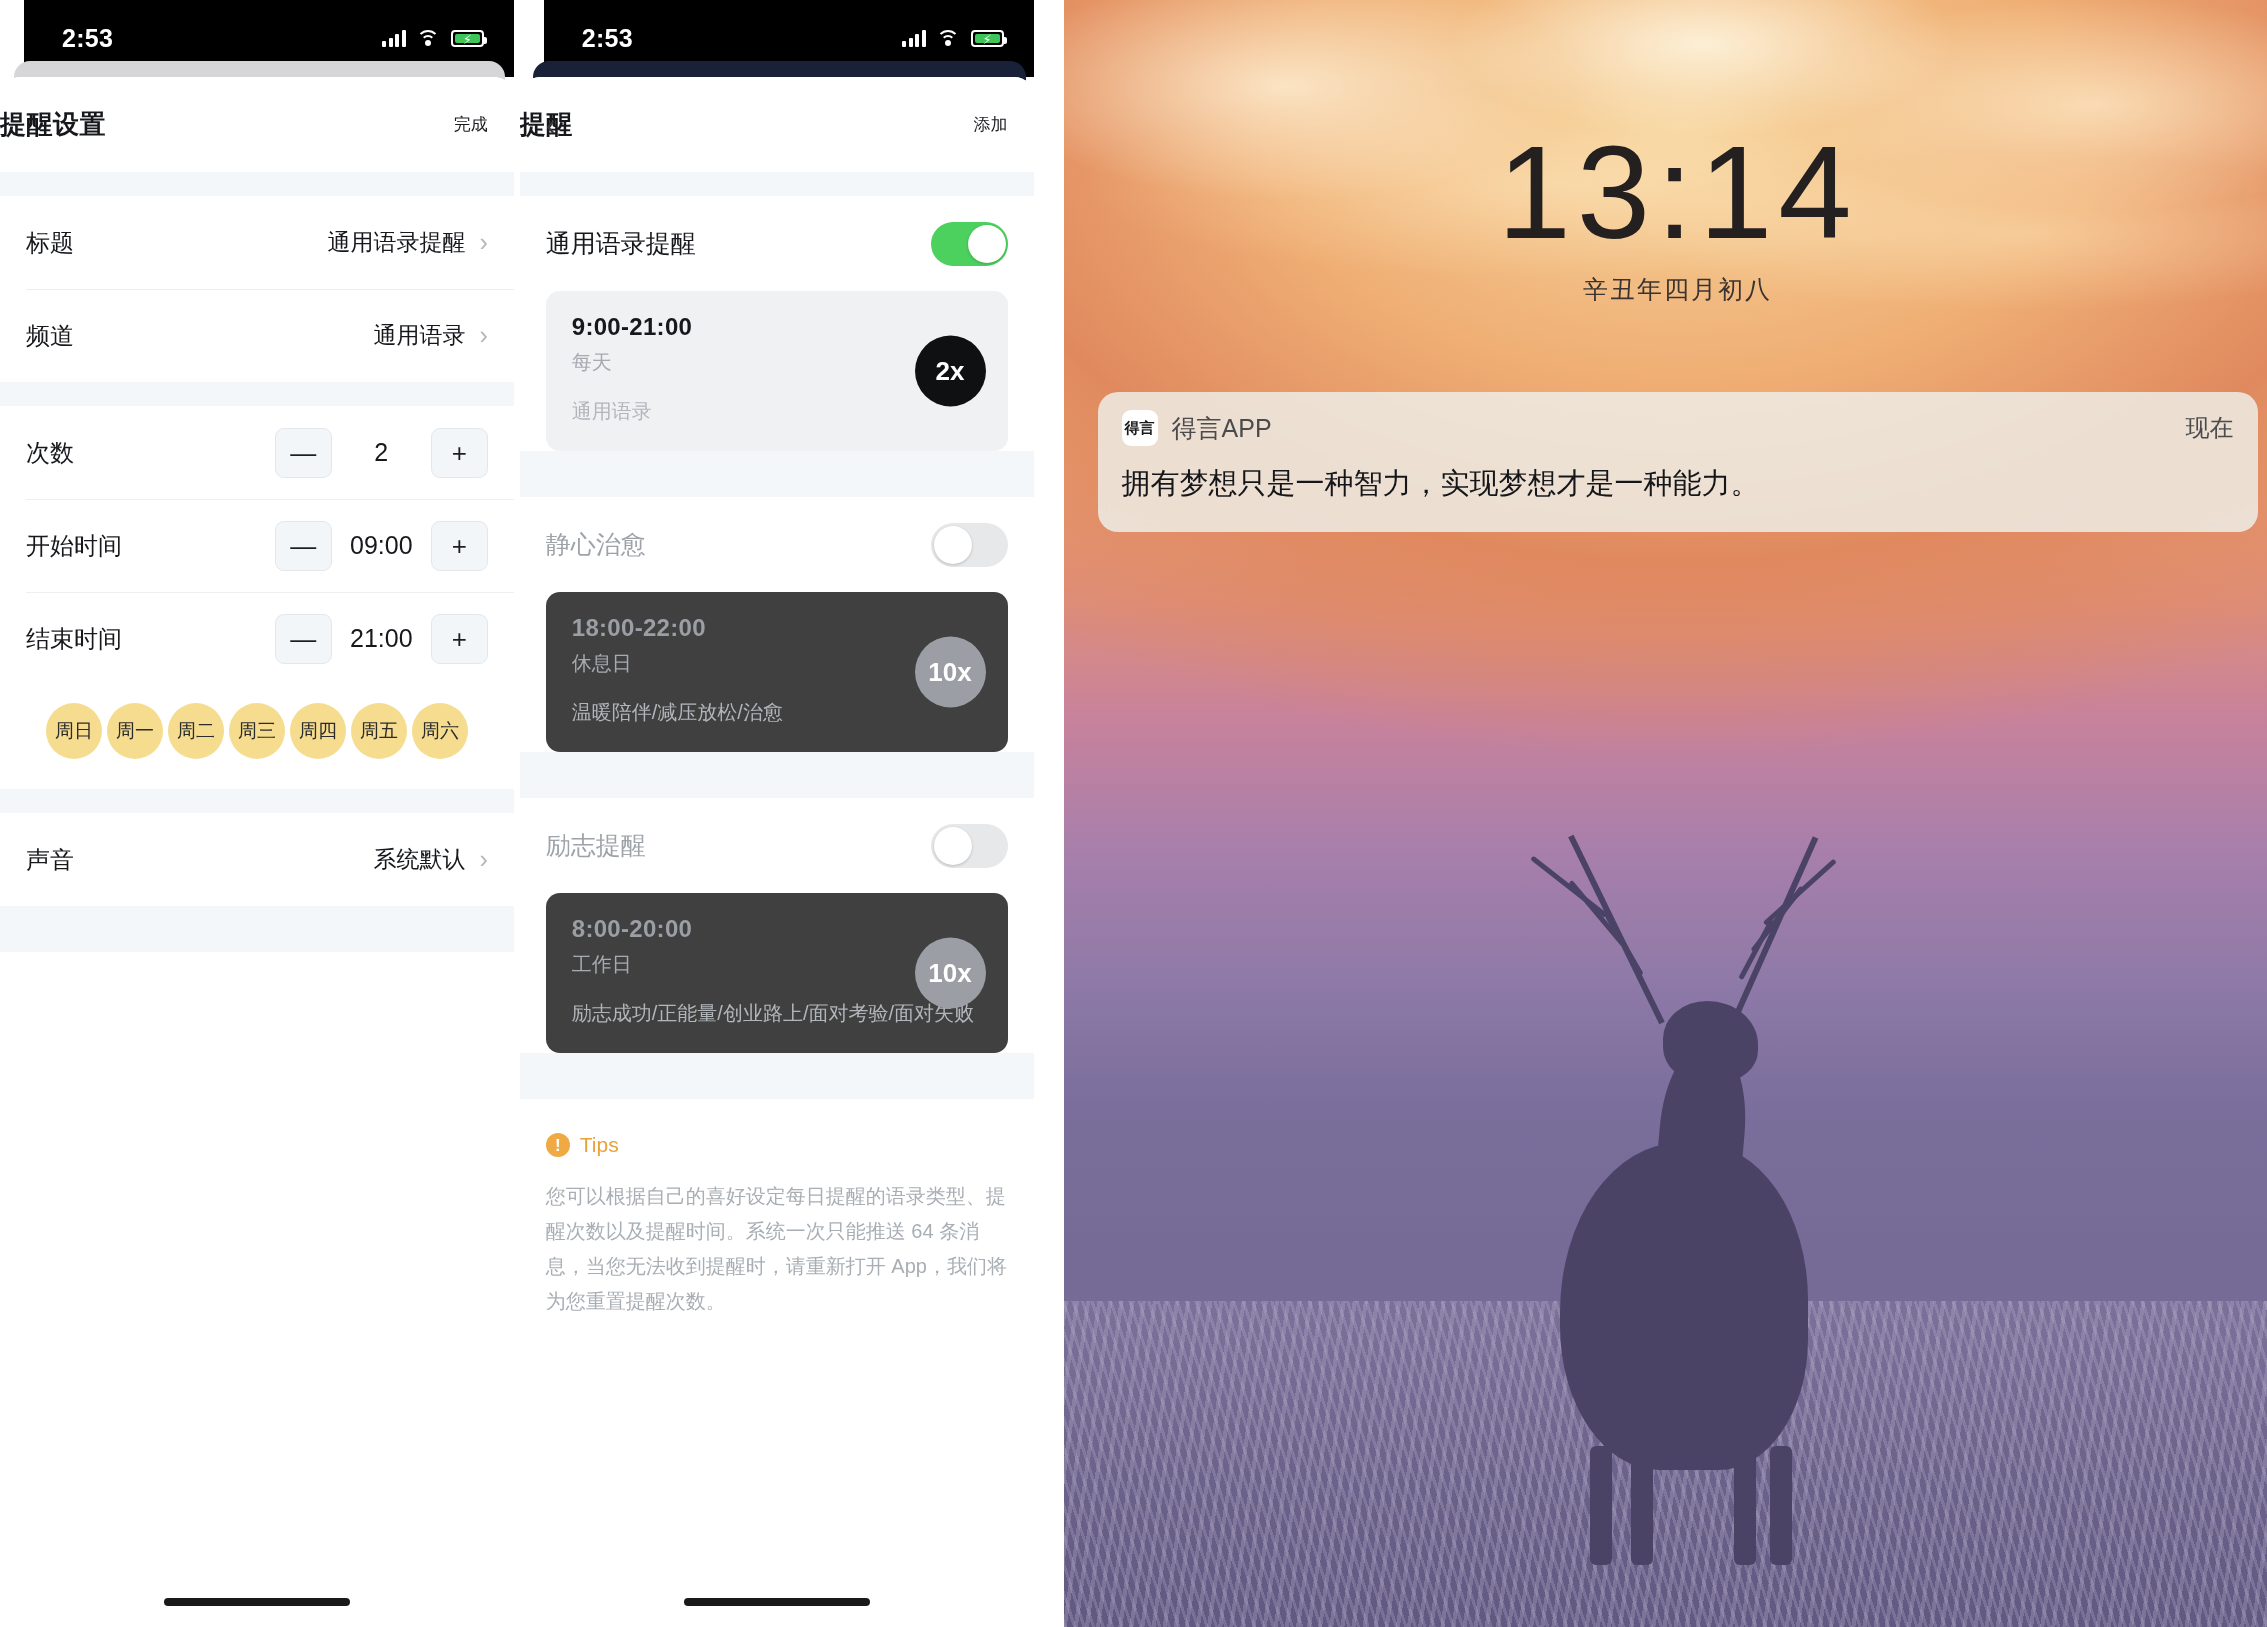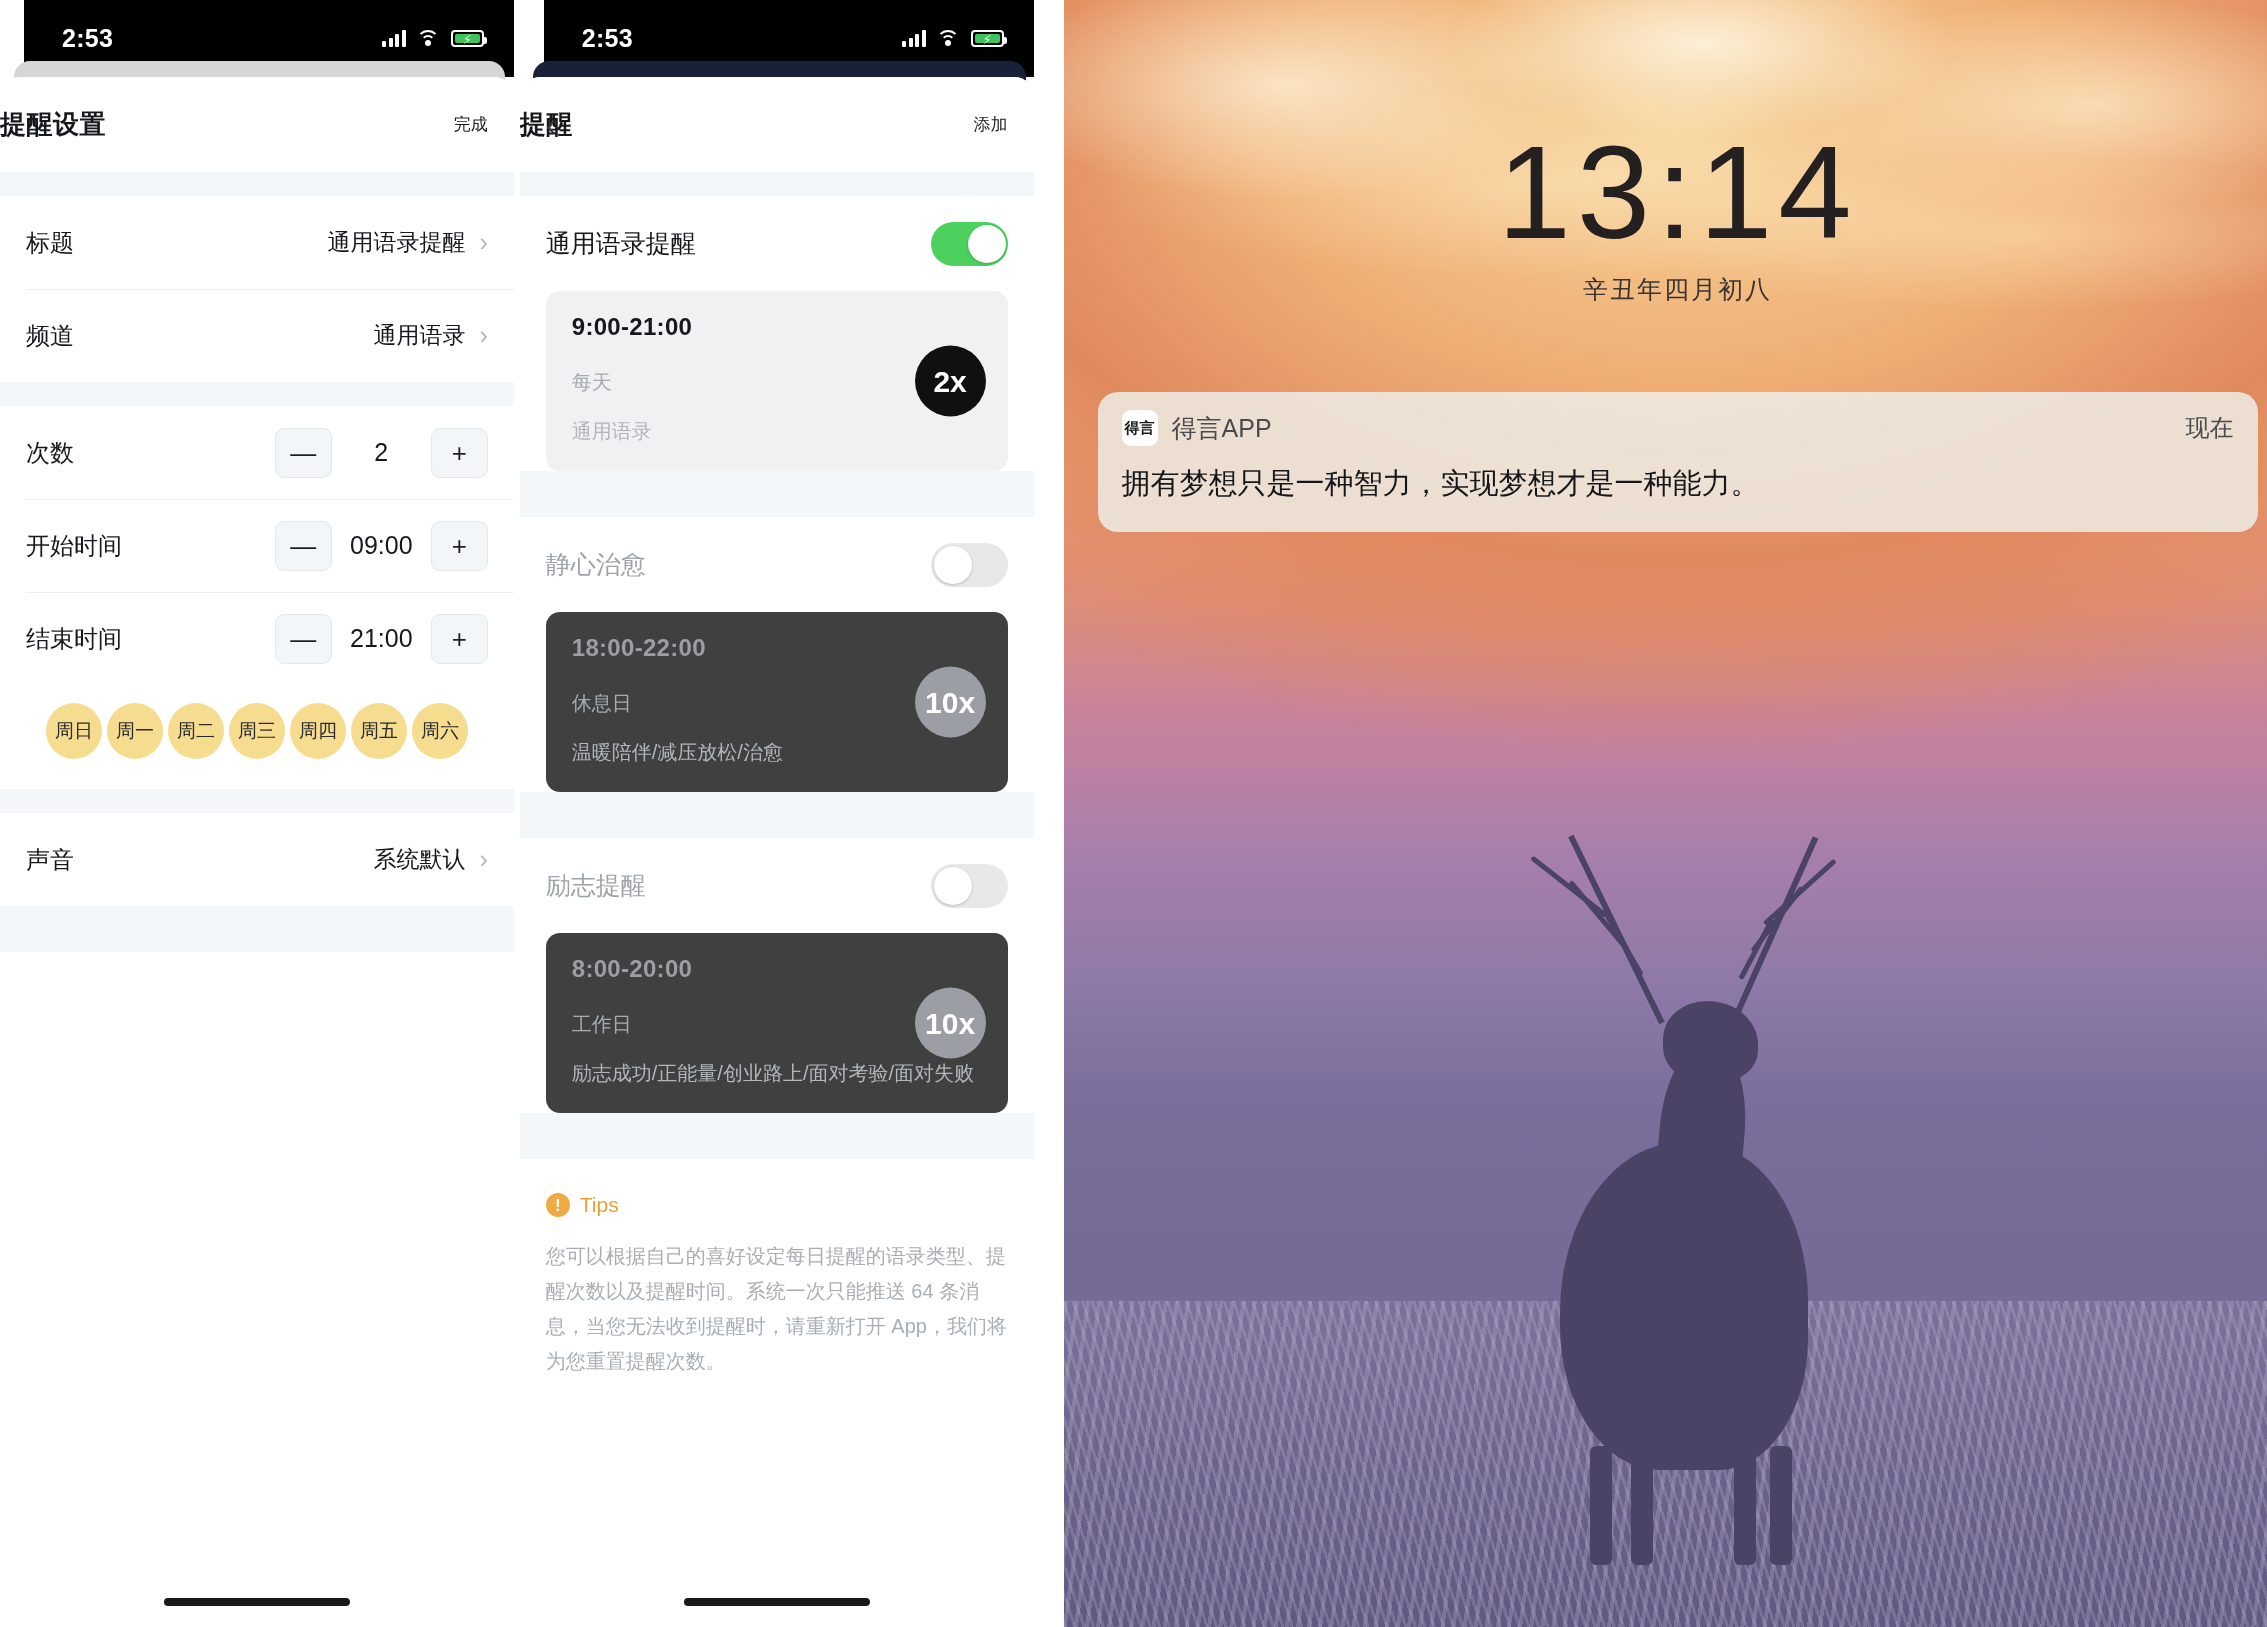--- a/index.html
+++ b/index.html
@@ -96,26 +96,26 @@
   .switch.off { background:#e6e8ea; }
   .switch i { position:absolute; top:3px; left:37px; width:38px; height:38px;
     border-radius:50%; background:#fff; box-shadow:0 1px 3px rgba(0,0,0,.2); }
   .switch.off i { left:3px; }
 
   .rem-card { margin:0 26px 0 26px; background:#f0f1f3; border-radius:14px;
     padding:22px 26px 26px 26px; position:relative; }
   .rem-card.white { background:#404040; }
   .rem-time { font-size:24px; font-weight:700; color:#16181c; letter-spacing:0.3px; }
   .rem-time.off { color:#9b9fa5; }
-  .rem-freq { font-size:20px; color:#a6abb1; margin-top:28px; }
+  .rem-freq { font-size:20px; color:#a6abb1; margin-top:8px; }
   .rem-tags { font-size:20px; color:#b2b6bb; margin-top:22px; }
   .rem-badge { position:absolute; right:22px; top:50%; transform:translateY(-50%);
     width:71px; height:71px; border-radius:50%; background:#0f1012; color:#fff;
     display:flex; align-items:center; justify-content:center;
-    font-size:30px; font-weight:700; }
+    font-size:26px; font-weight:700; }
   .rem-badge.grey { background:#9b9fa5; }
 
   
   .tips { padding:34px 26px 0 26px; }
   .tips-head { display:flex; align-items:center; gap:10px; }
   .tips-ico { width:24px; height:24px; border-radius:50%; background:#efaa43;
     color:#fff; font-size:17px; font-weight:700; display:flex;
     align-items:center; justify-content:center; line-height:1; }
   .tips-label { font-size:21px; color:#e9a23b; font-weight:500; }
   .tips-body { margin-top:22px; font-size:20px; line-height:1.75; color:#a9aeb4; }

